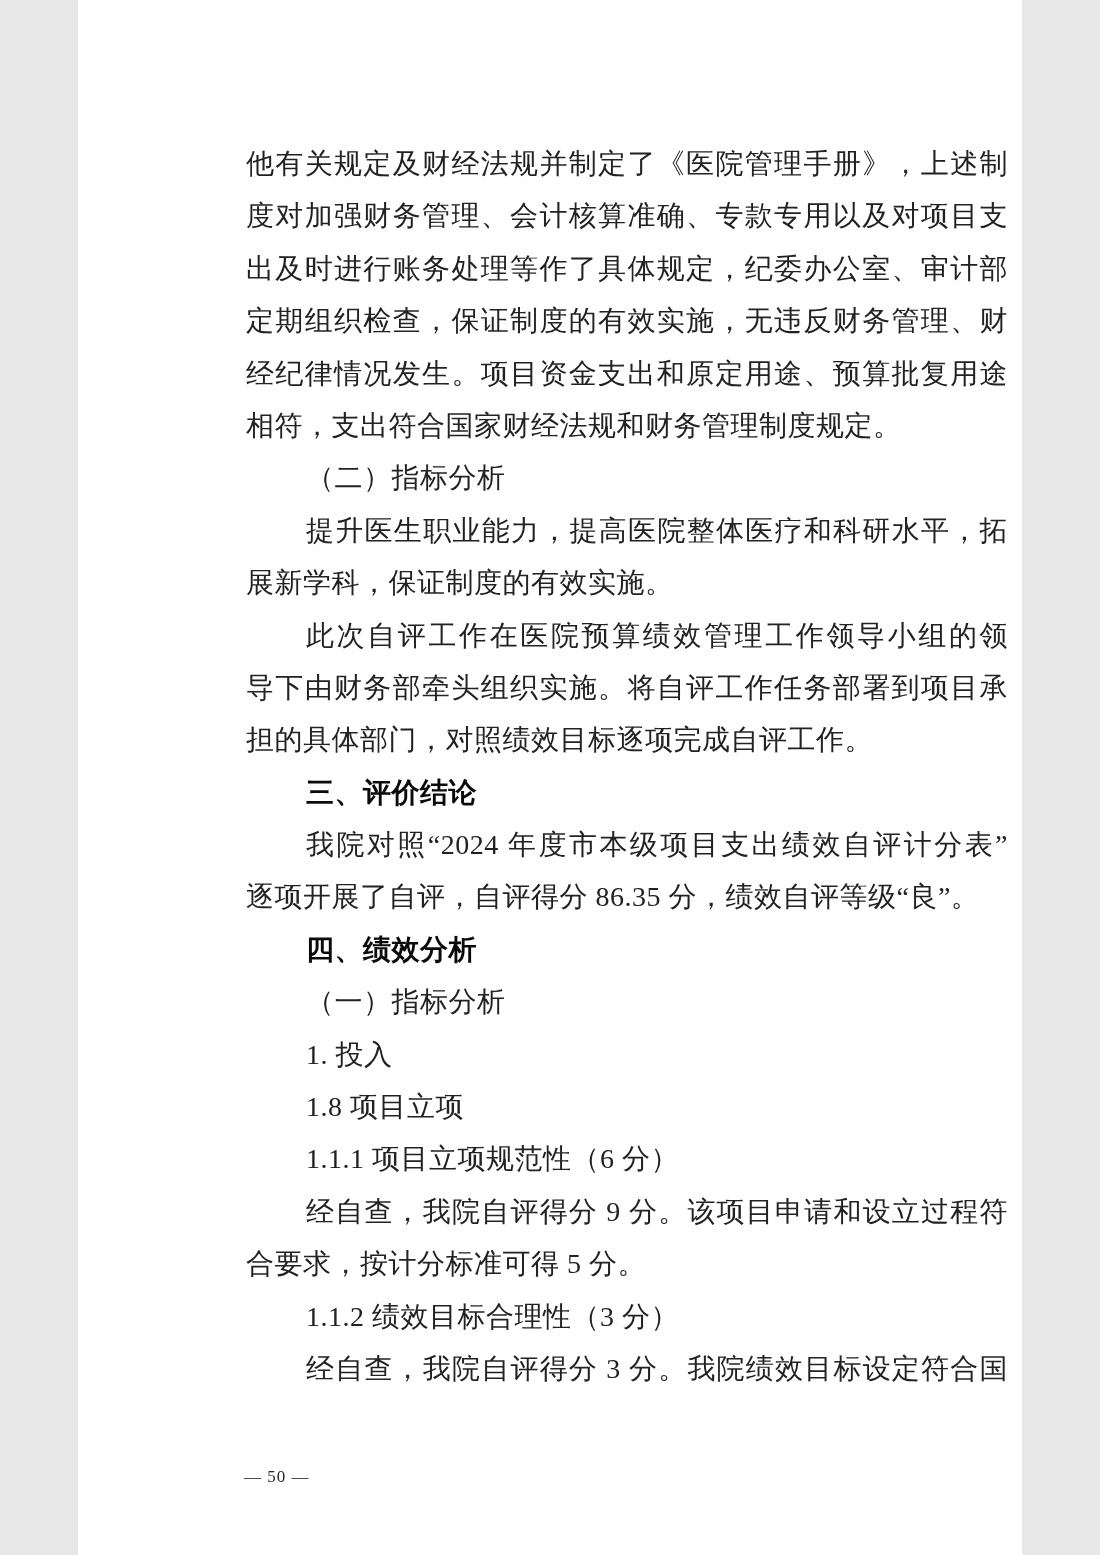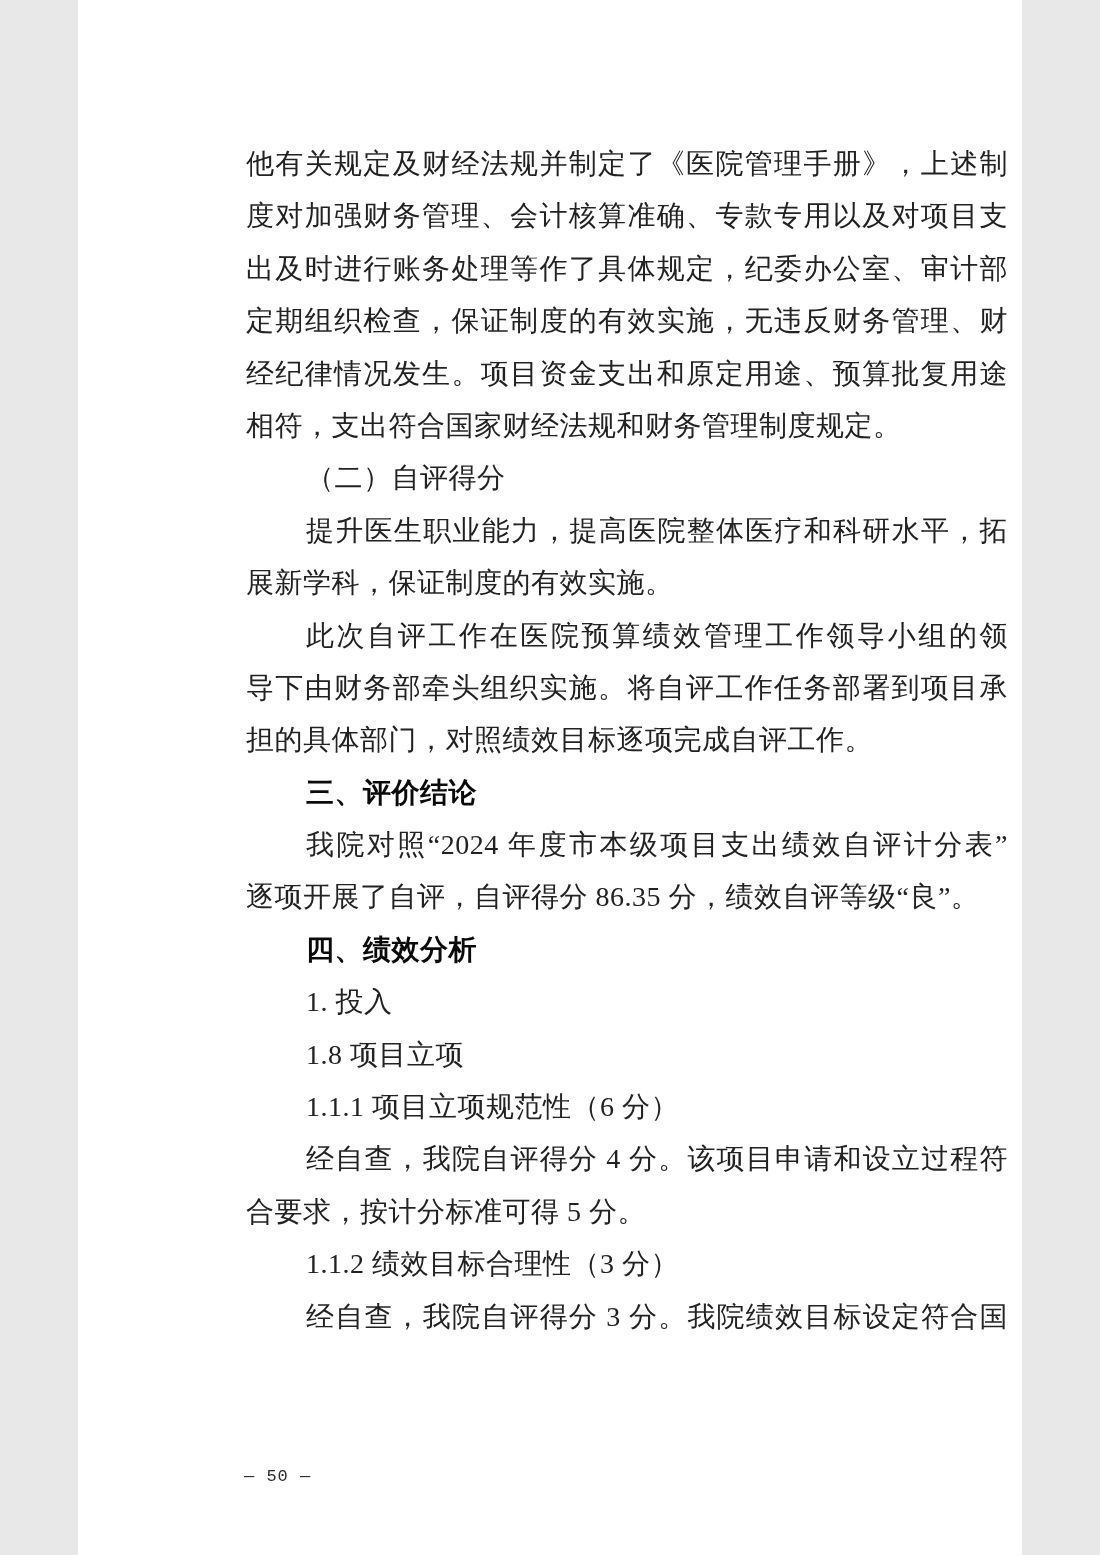--- a/index.html
+++ b/index.html
@@ -43,47 +43,48 @@
     font-weight: 700;
     color: #0a0a0a;
   }
   .footer {
     position: absolute;
     left: 166px;
     top: 1466px;
     font-size: 17px;
     line-height: 22px;
     color: #2a2a2a;
-    font-family: Liberation Mono, monospace;
+    font-family: Liberation Serif, serif;
     letter-spacing: 1px;
   }
 </style>
 </head>
 <body>
 
 <div class="page">
   <div class="textblock" id="textblock">
       <div class="line fill">他有关规定及财经法规并制定了《医院管理手册》，上述制</div>
       <div class="line fill">度对加强财务管理、会计核算准确、专款专用以及对项目支</div>
       <div class="line fill">出及时进行账务处理等作了具体规定，纪委办公室、审计部</div>
       <div class="line fill">定期组织检查，保证制度的有效实施，无违反财务管理、财</div>
       <div class="line fill">经纪律情况发生。项目资金支出和原定用途、预算批复用途</div>
       <div class="line">相符，支出符合国家财经法规和财务管理制度规定。</div>
-      <div class="line ind">（二）自评得分</div>
+      <div class="line ind">（二）指标分析</div>
       <div class="line ind fill">提升医生职业能力，提高医院整体医疗和科研水平，拓</div>
       <div class="line">展新学科，保证制度的有效实施。</div>
       <div class="line ind fill">此次自评工作在医院预算绩效管理工作领导小组的领</div>
       <div class="line fill">导下由财务部牵头组织实施。将自评工作任务部署到项目承</div>
       <div class="line">担的具体部门，对照绩效目标逐项完成自评工作。</div>
       <div class="line h ind">三、评价结论</div>
       <div class="line ind fill">我院对照“2024 年度市本级项目支出绩效自评计分表”</div>
       <div class="line">逐项开展了自评，自评得分 86.35 分，绩效自评等级“良”。</div>
       <div class="line h ind">四、绩效分析</div>
+      <div class="line ind">（一）指标分析</div>
       <div class="line ind">1. 投入</div>
       <div class="line ind">1.8 项目立项</div>
       <div class="line ind">1.1.1 项目立项规范性（6 分）</div>
-      <div class="line ind fill">经自查，我院自评得分 4 分。该项目申请和设立过程符</div>
+      <div class="line ind fill">经自查，我院自评得分 9 分。该项目申请和设立过程符</div>
       <div class="line">合要求，按计分标准可得 5 分。</div>
       <div class="line ind">1.1.2 绩效目标合理性（3 分）</div>
       <div class="line ind fill">经自查，我院自评得分 3 分。我院绩效目标设定符合国</div>
     </div>
   <div class="footer">— 50 —</div>
 </div>
 
 </body></html>

